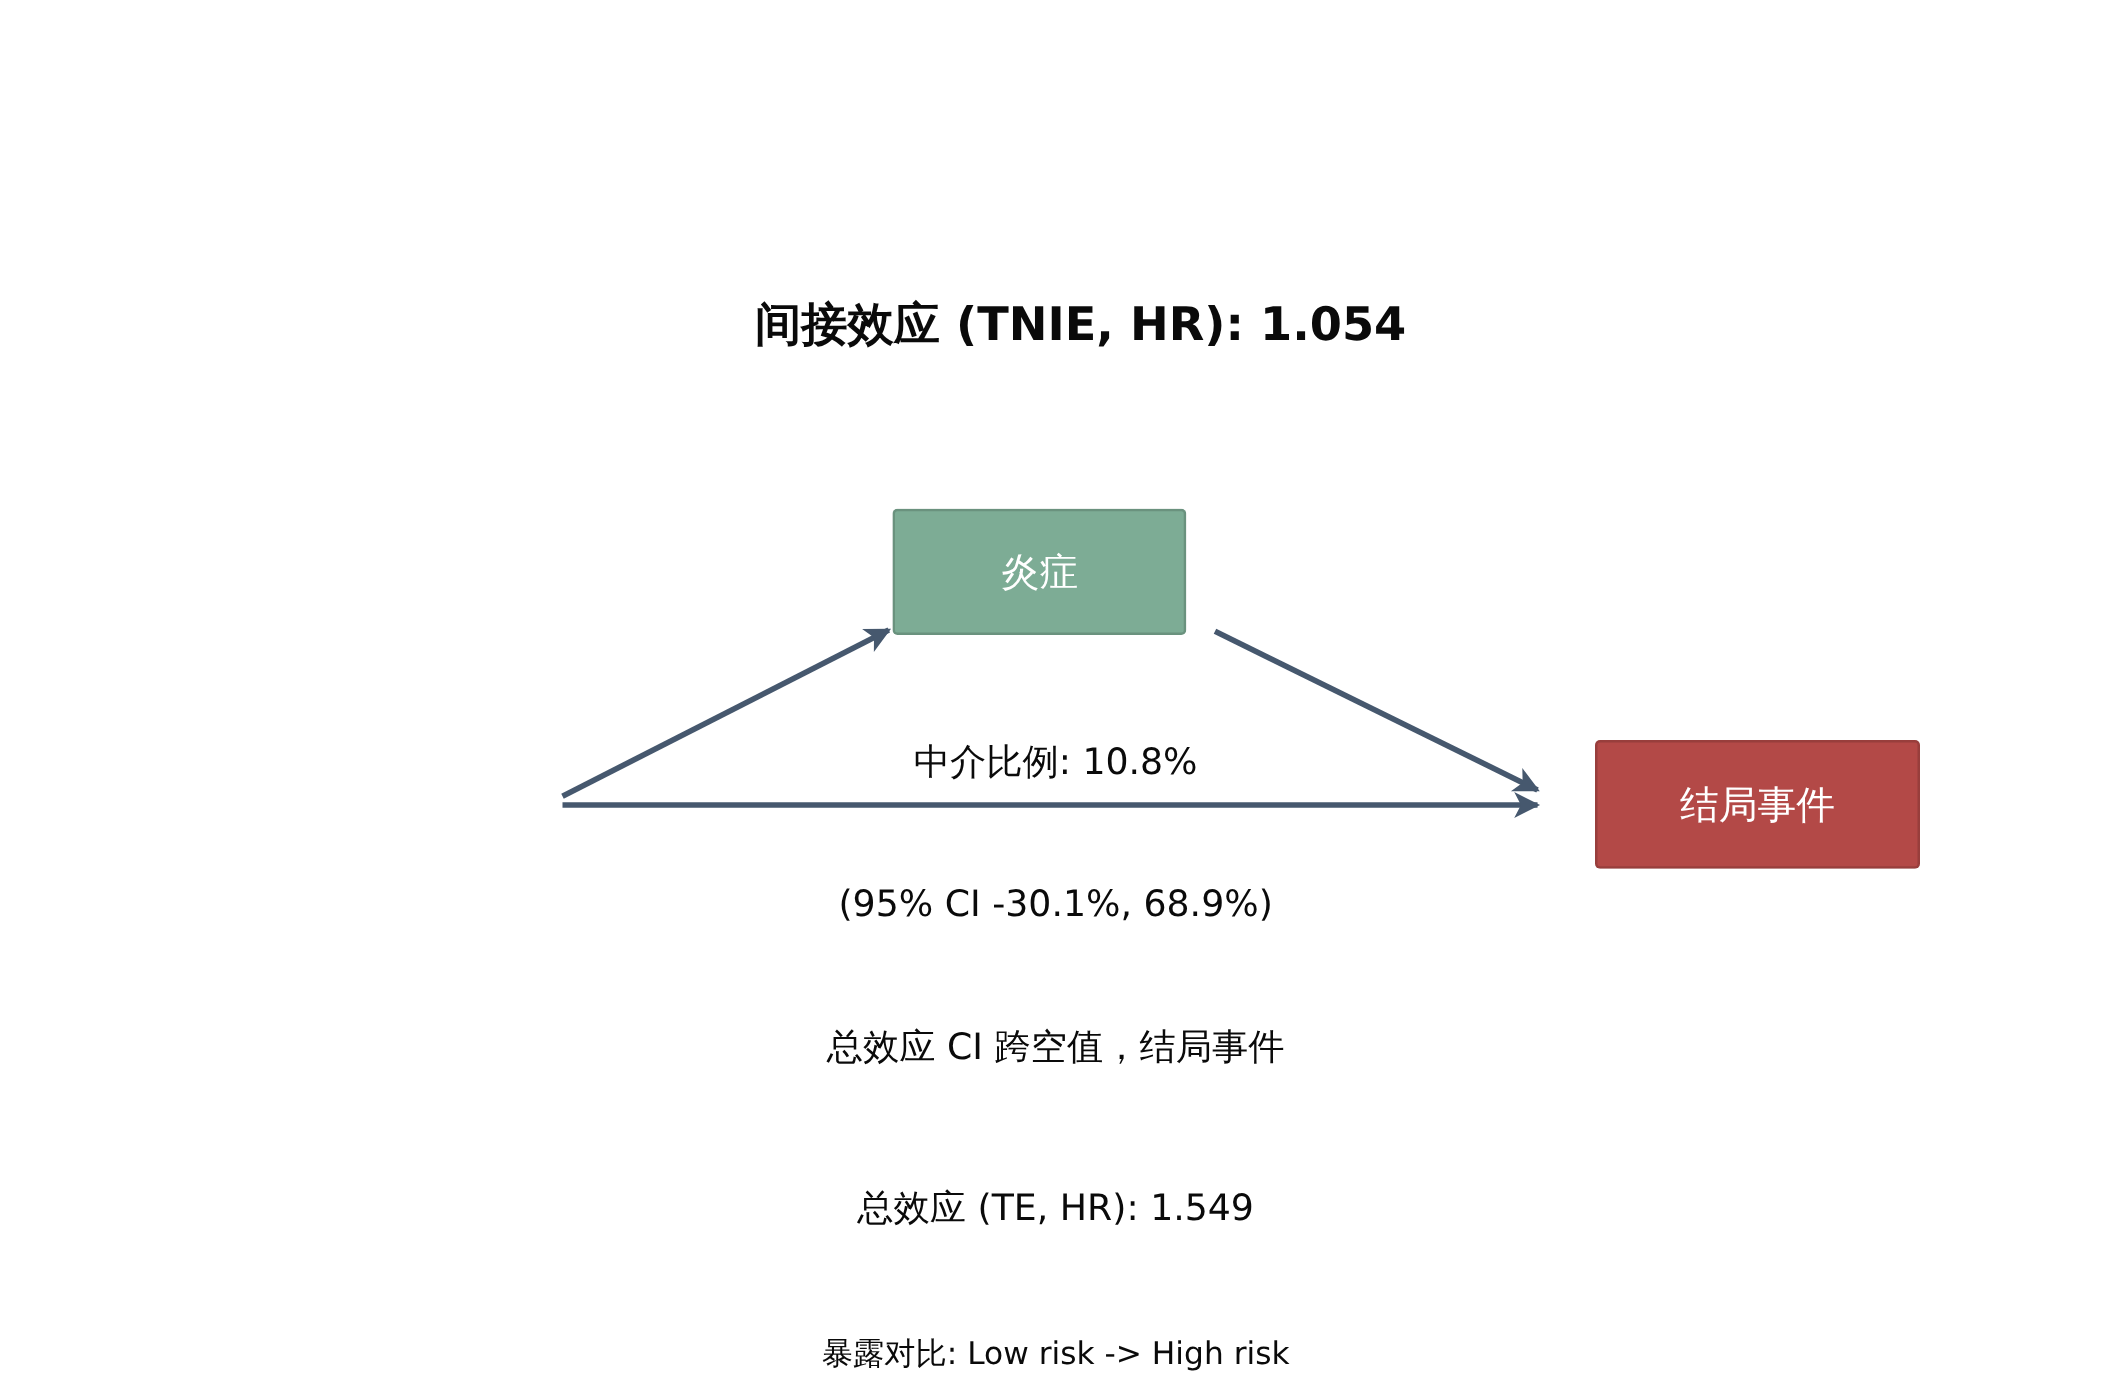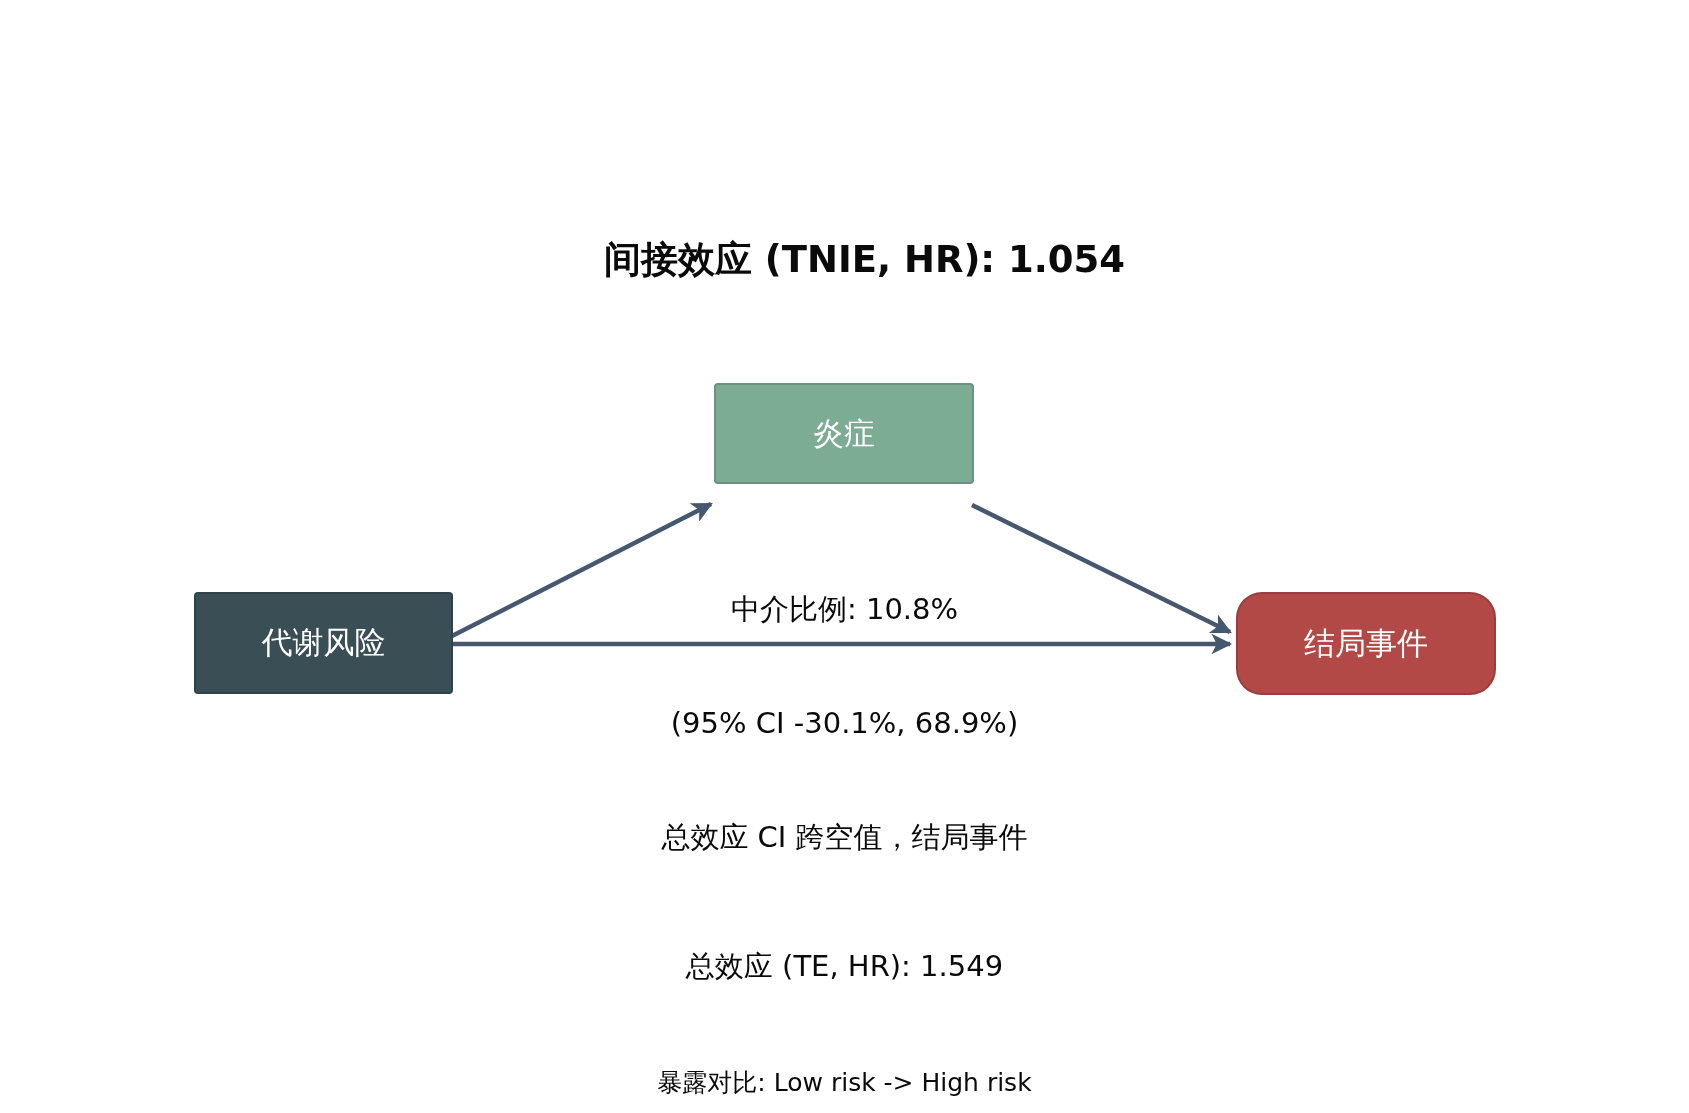--- a/index.html
+++ b/index.html
@@ -31,22 +31,22 @@
   .node{
     position:absolute;
     display:flex;align-items:center;justify-content:center;
     border-radius:4px;
     border:2px solid rgba(0,0,0,0.15);
     box-sizing:border-box;
     color:var(--c-boxlabel);
     font-size:31px;
   }
   .node-exposure{left:194px;top:592px;width:259px;height:102px;background:var(--c-exposure);}
-  .node-mediator{left:714px;top:383px;width:260px;height:101px;background:var(--c-mediator);}
-  .node-outcome{left:1236px;top:592px;width:260px;height:103px;background:var(--c-outcome);border-radius:26px;}
+  .node-mediator{left:714px;top:407px;width:235px;height:101px;background:var(--c-mediator);}
+  .node-outcome{left:1276px;top:592px;width:260px;height:103px;background:var(--c-outcome);}
   svg.arrows{position:absolute;left:0;top:0;width:1689px;height:1113px;}
   .arrow-line{stroke:var(--c-arrow);stroke-width:4.5;fill:none;}
   .arrow-head{fill:var(--c-arrow);}
 </style>
 </head>
 <body>
 
 <div class="canvas">
 
   <div class="center-text title-top">间接效应 (TNIE, HR): 1.054</div>
@@ -55,23 +55,20 @@
     <defs>
       <marker id="ah" viewBox="0 0 10 10" refX="9" refY="5" markerWidth="6.5" markerHeight="4.6" orient="auto">
         <path class="arrow-head" d="M0,0 L10,5 L0,10 L2.6,5 Z"></path>
       </marker>
     </defs>
     <line class="arrow-line" marker-end="url(#ah)" x1="450" y1="637" x2="711" y2="504"></line>
     <line class="arrow-line" marker-end="url(#ah)" x1="972" y1="505" x2="1230" y2="632"></line>
     <line class="arrow-line" marker-end="url(#ah)" x1="450" y1="644" x2="1230" y2="644"></line>
   </svg>
 
-  <div class="node node-exposure">
-    <span>代谢风险</span>
-  </div>
   <div class="node node-mediator">
     <span>炎症</span>
   </div>
   <div class="node node-outcome">
     <span>结局事件</span>
   </div>
 
   <div class="center-text note">
     <div>中介比例: 10.8%</div>
     <div>(95% CI -30.1%, 68.9%)</div>

